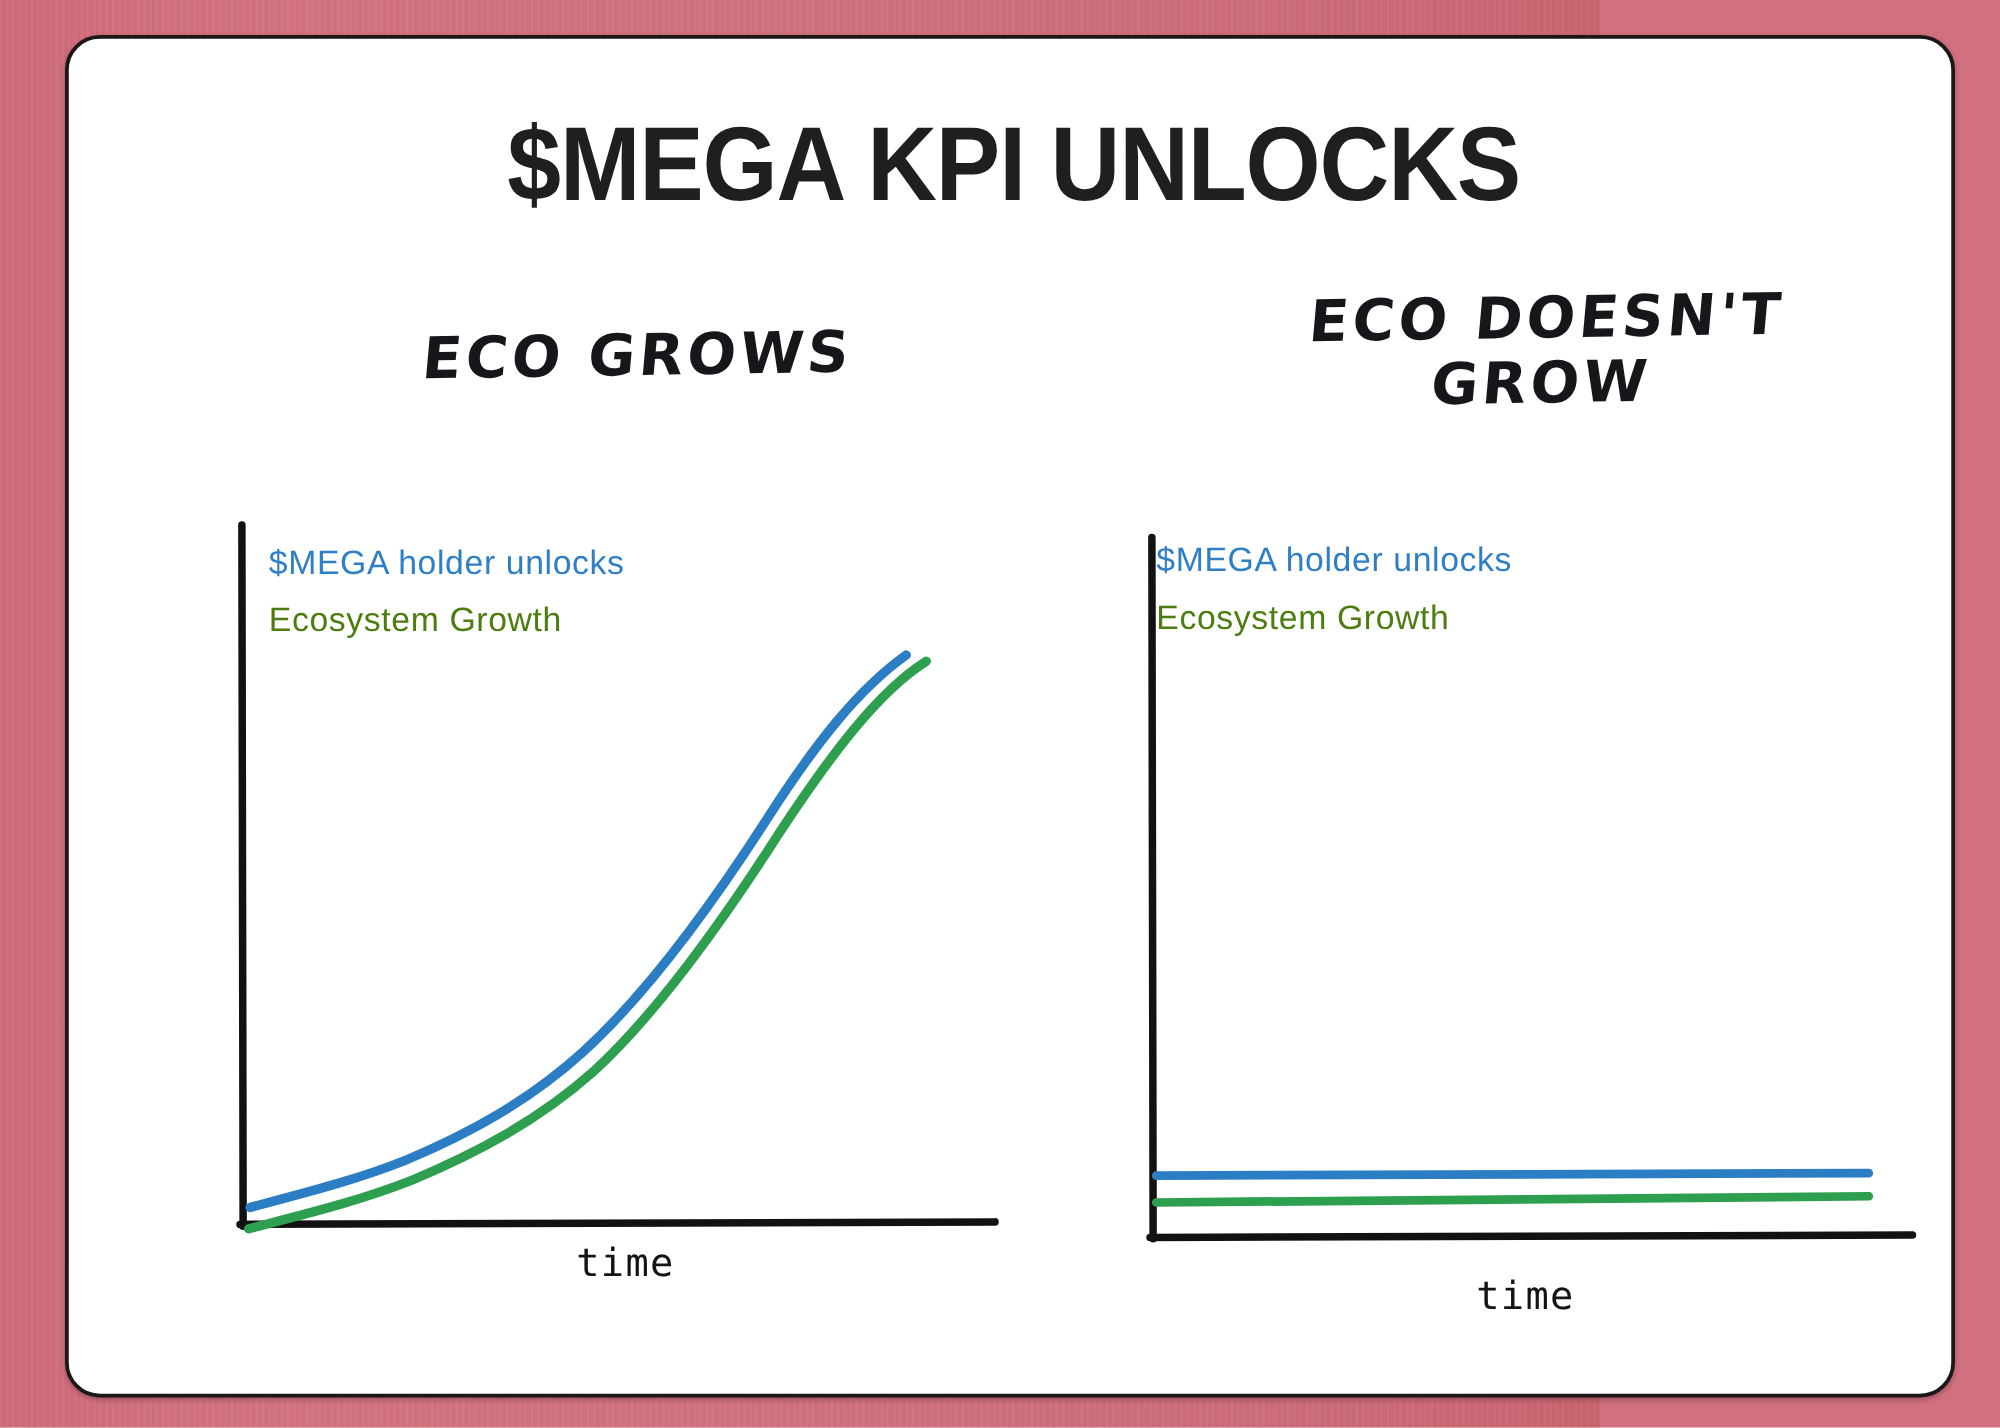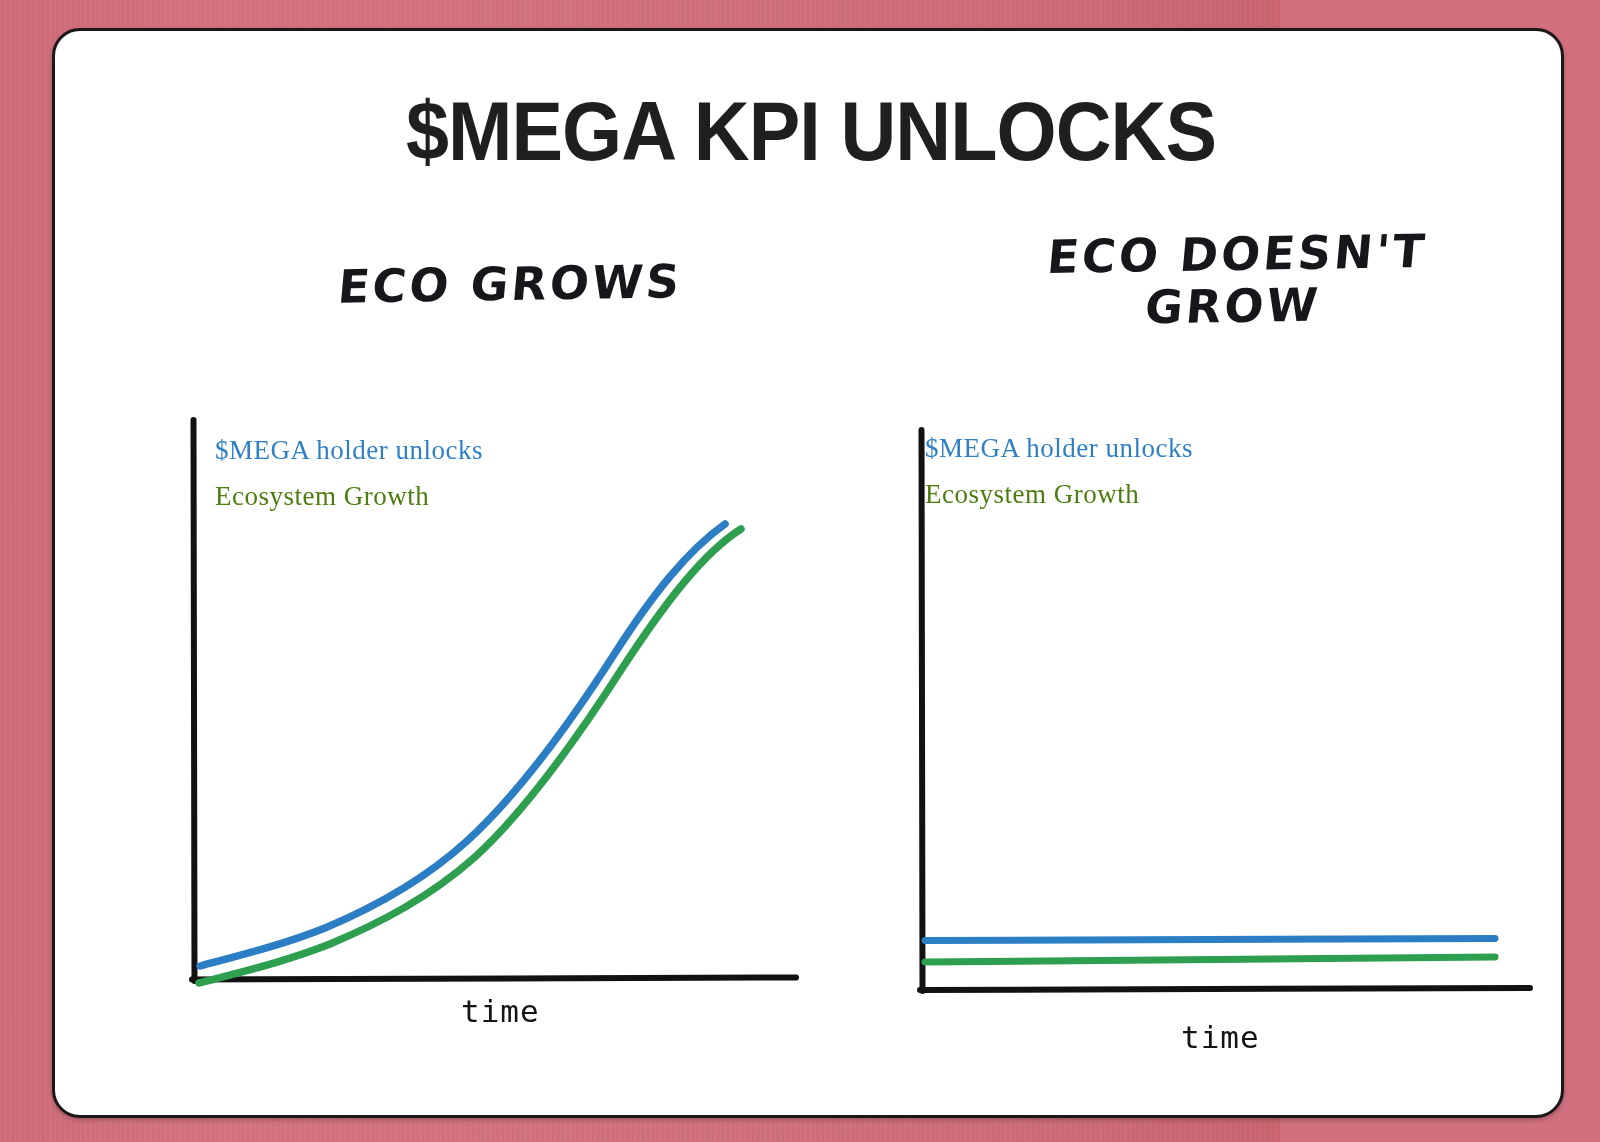--- a/index.html
+++ b/index.html
@@ -90,21 +90,21 @@
     position: absolute;
   }
   #chart-left  { left: 120px; top: 370px; width: 650px; height: 640px; }
   #chart-right { left: 848px; top: 380px; width: 650px; height: 640px; }
 
   .chart svg { display: block; overflow: visible; }
 
   
   .legend {
     position: absolute;
-    font-family: Liberation Serif, serif;
+    font-family: Liberation Sans, sans-serif;
     font-size: 27px;
     letter-spacing: 0.5px;
     white-space: nowrap;
   }
   .legend-blue  { color: #2f7fc6; }
   .legend-green { color: #4d7c0f; }
 
   #legend-left-blue   { left: 40px;  top: 34px; }
   #legend-left-green  { left: 40px;  top: 80px; }
   #legend-right-blue  { left: 22px;  top: 22px; }

